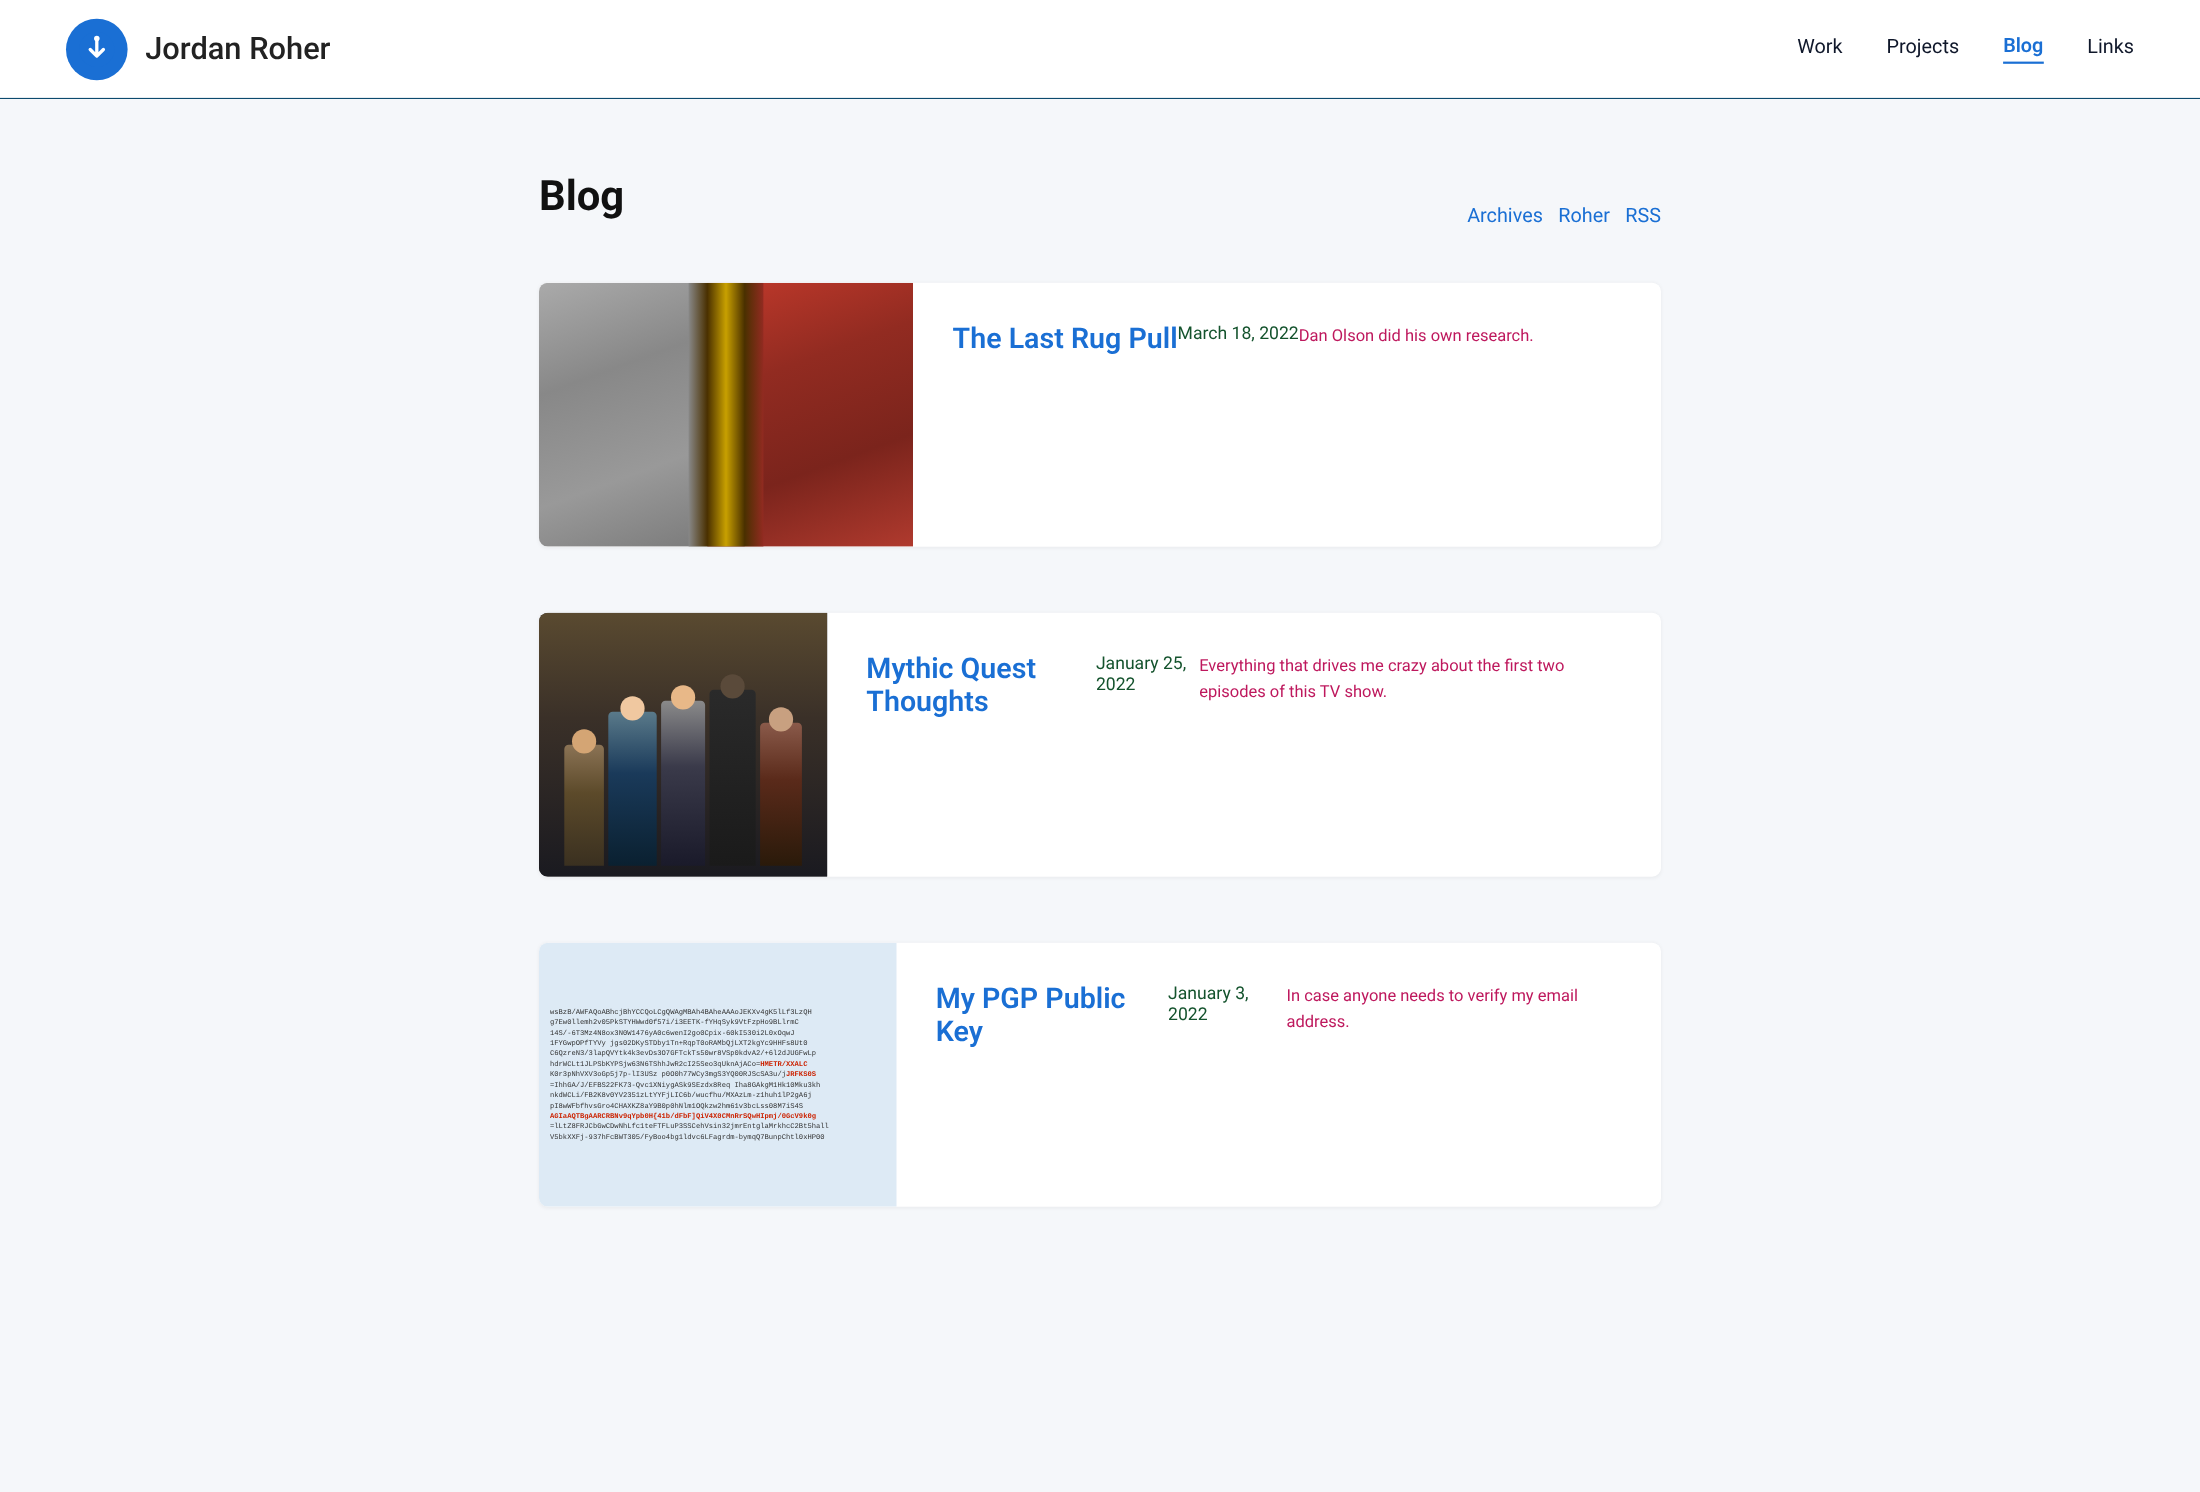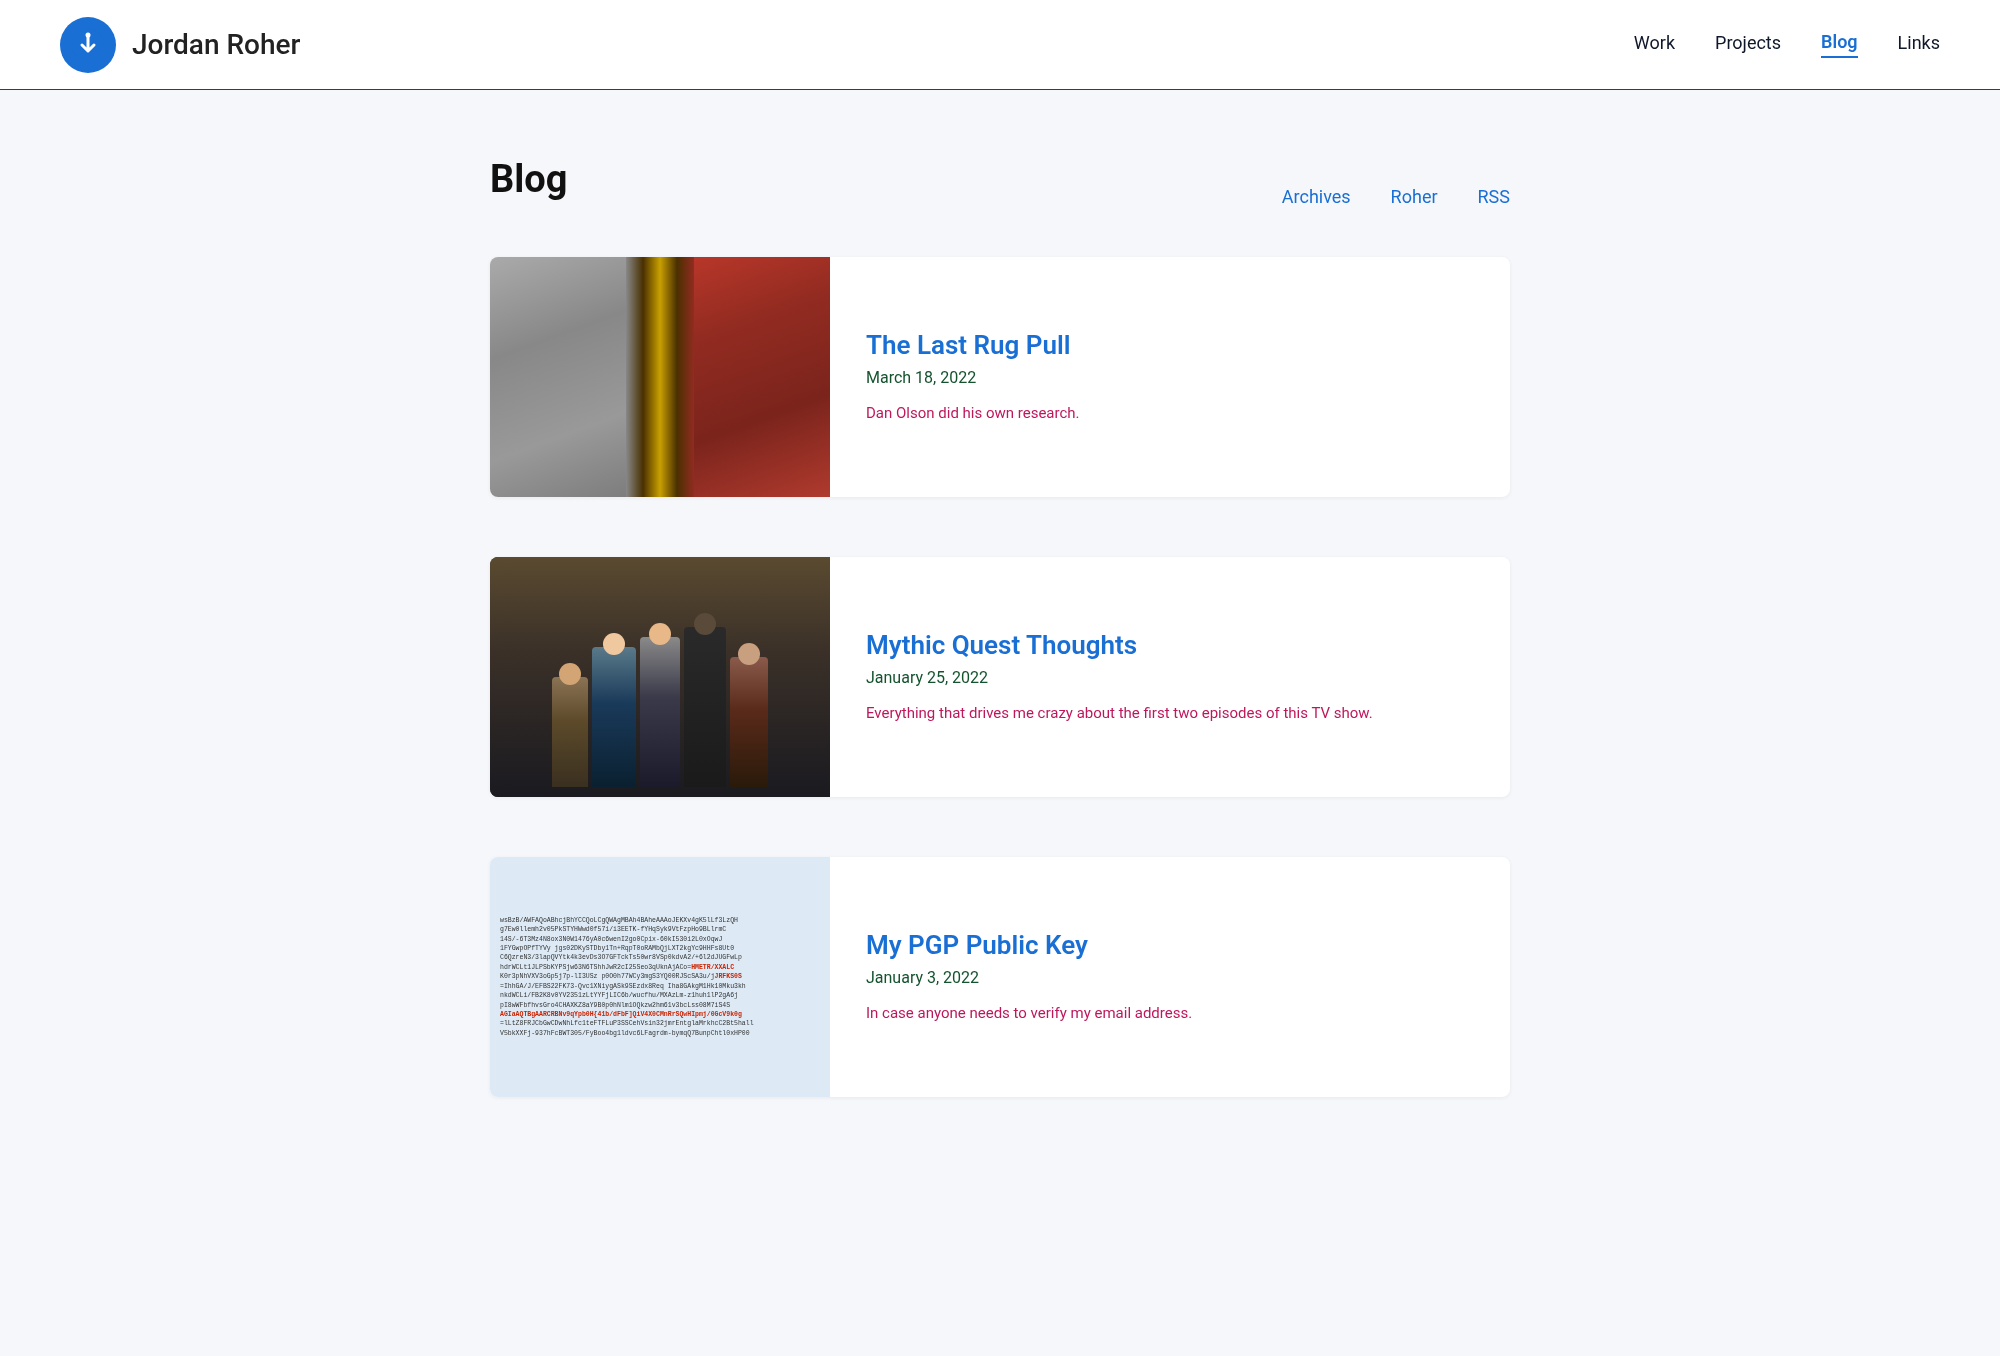--- a/index.html
+++ b/index.html
@@ -88,21 +88,21 @@
     }
 
     .blog-title {
       font-size: 38px;
       font-weight: 700;
       color: #111;
     }
 
     .blog-links {
       display: flex;
-      gap: 40px;
+      gap: 14px;
       margin-top: 36px;
     }
 
     .blog-link {
       font-size: 18px;
       color: #1a6fd4;
       text-decoration: none;
     }
 
     
@@ -112,21 +112,21 @@
       margin-bottom: 60px;
       background: #fff;
       border-radius: 8px;
       overflow: hidden;
       box-shadow: 0 1px 4px rgba(0,0,0,0.06);
     }
 
     .post-content {
       padding: 36px 30px 36px 0;
       display: flex;
-      flex-direction: column;
+      flex-direction: row;
       justify-content: center;
     }
 
     .post-title {
       font-size: 26px;
       font-weight: 600;
       color: #1a6fd4;
       text-decoration: none;
       margin-bottom: 8px;
       display: block;

